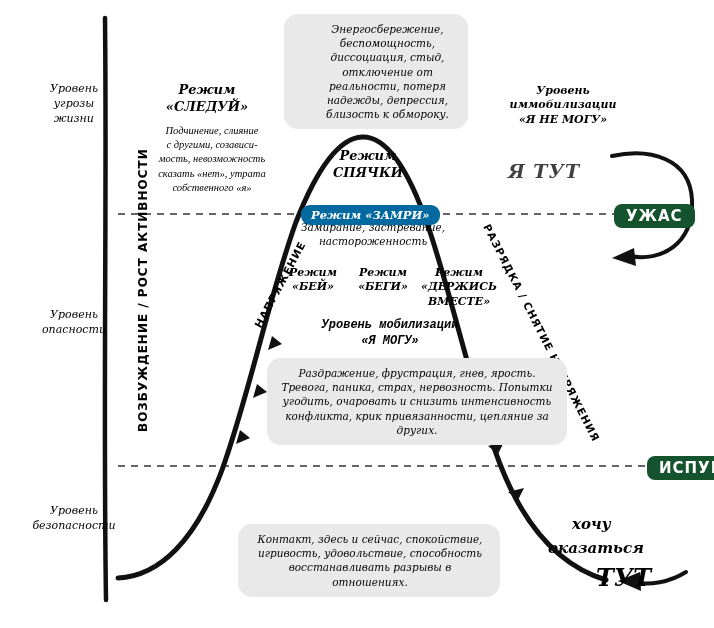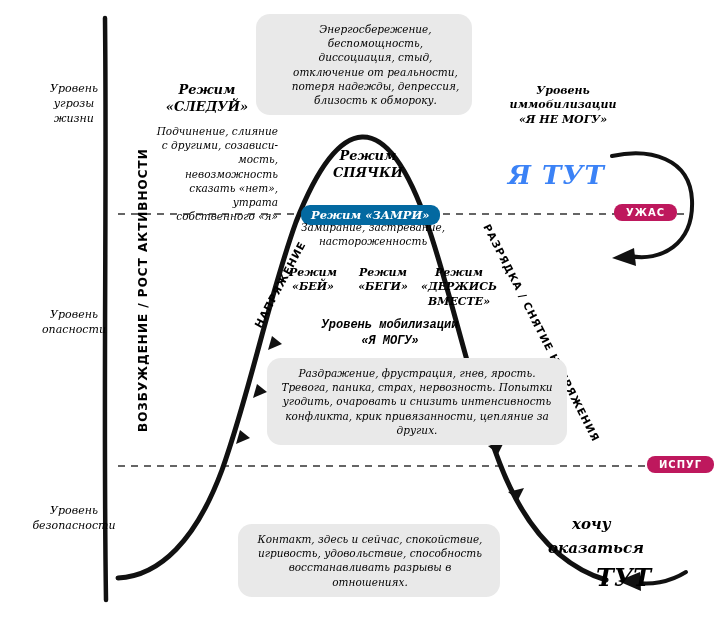--- a/index.html
+++ b/index.html
@@ -54,21 +54,22 @@
   }
   .body-text {
     font-family: "DejaVu Serif", serif;
     font-style: italic;
     font-size: 10.5px;
     line-height: 1.35;
     text-align: center;
     color: #000;
   }
   .body-left {
-    text-align: right;
+    text-align: center;
+    font-family: Liberation Serif, serif;
   }
   .bubble {
     position: absolute;
     background: #e9e9e9;
     border-radius: 14px;
     padding: 8px 10px;
     box-sizing: border-box;
   }
   .freeze-chip {
     position: absolute;
@@ -77,36 +78,36 @@
     border-radius: 9px;
     padding: 3px 10px;
     font-family: "DejaVu Serif", serif;
     font-style: italic;
     font-weight: bold;
     font-size: 11.5px;
     white-space: nowrap;
   }
   .dark-chip {
     position: absolute;
-    background: #be185d;
+    background: #14532d;
     color: #ffffff;
     border-radius: 8px;
     padding: 3px 12px;
     font-family: "DejaVu Sans", sans-serif;
     font-weight: bold;
-    font-size: 10px;
+    font-size: 15px;
     letter-spacing: 1px;
     white-space: nowrap;
   }
   .hand-big {
     font-family: "DejaVu Serif", serif;
     font-style: italic;
     font-weight: bold;
-    font-size: 26px;
-    color: #3b82f6;
+    font-size: 19px;
+    color: #404040;
     letter-spacing: 1px;
   }
   .hand-med {
     font-family: "DejaVu Serif", serif;
     font-style: italic;
     font-weight: bold;
     font-size: 15px;
     line-height: 1.15;
     color: #000;
   }
@@ -210,21 +211,21 @@
   <div class="txt mode-small" style="left:352px; top:266px; width:62px;">Режим
 «БЕГИ»</div>
   <div class="txt mode-small" style="left:420px; top:266px; width:78px;">Режим
 «ДЕРЖИСЬ
 ВМЕСТЕ»</div>
 
   <div class="txt mode-small" style="left:300px; top:318px; width:180px; font-size:12px;font-family:Liberation Mono, monospace;">Уровень мобилизации
 «Я МОГУ»</div>
 
 
-  <div class="bubble" style="left:256px; top:14px; width:216px;padding-left:33px;">
+  <div class="bubble" style="left:284px; top:14px; width:184px;padding-left:33px;">
     <div class="body-text">Энергосбережение, беспомощность,
 диссоциация, стыд, отключение
 от реальности, потеря надежды,
 депрессия, близость к обмороку.</div>
   </div>
   <div class="bubble" style="left:267px; top:358px; width:300px;">
     <div class="body-text">Раздражение, фрустрация, гнев, ярость.
 Тревога, паника, страх, нервозность.
 Попытки угодить, очаровать и снизить
 интенсивность конфликта, крик

